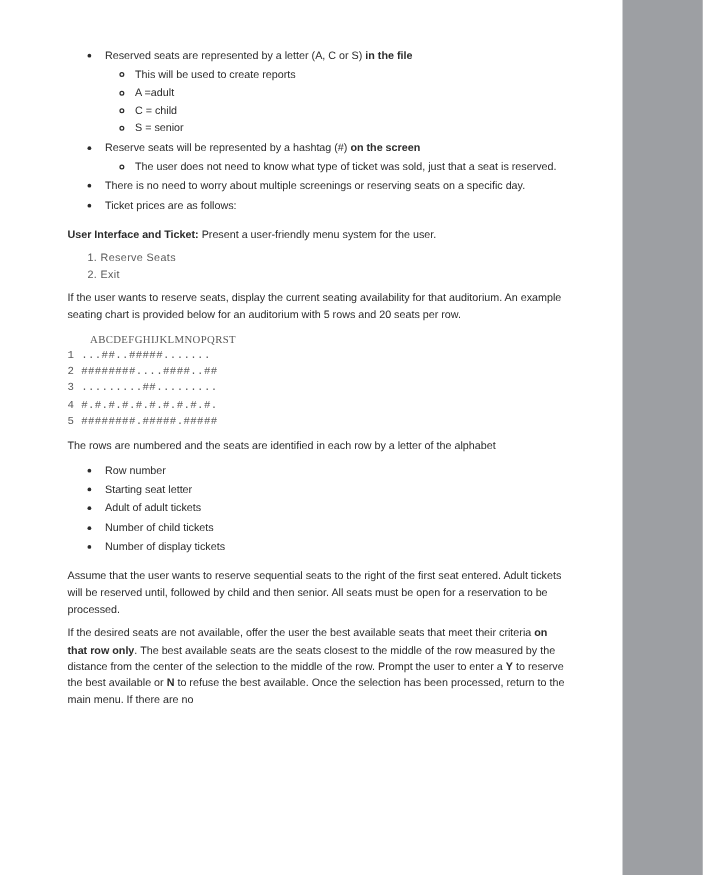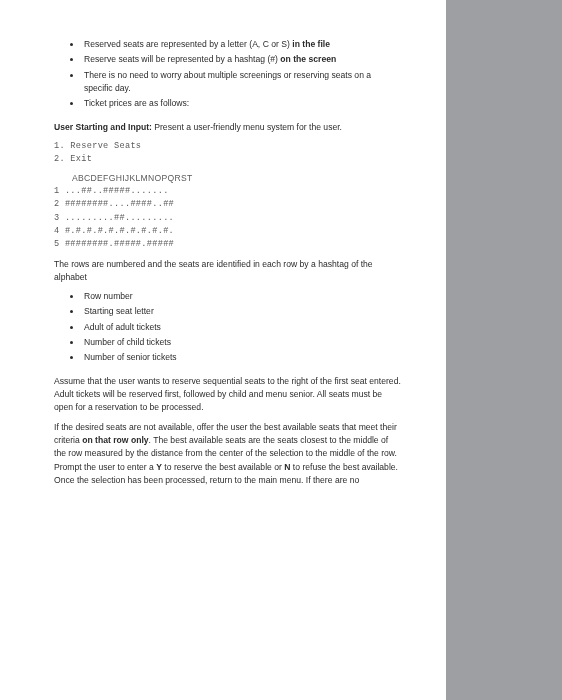--- a/index.html
+++ b/index.html
@@ -1,43 +1,43 @@
 <!DOCTYPE html>
 <html><head>
 <meta charset="utf-8">
 <style>
   html,body{margin:0;padding:0;background:#9d9fa3;}
   .page{
-    width:446px;height:700px;
+    width:498px;height:700px;
     background:#fff;
     box-sizing:border-box;
     padding:38px 44px 20px 54px;
     font-family:"Segoe UI",Arial,sans-serif;
     font-size:8.6px;
     line-height:1.55;
     color:#2b2b2b;
     overflow:hidden;
   }
   ul.bullets{list-style:disc;padding-left:28px;margin:0 0 10px 0;}
   ul.bullets>li{margin-bottom:2px;padding-left:2px;}
   ul.circles{list-style:circle;padding-left:24px;margin:2px 0 2px 0;}
   ul.circles>li{margin-bottom:1px;padding-left:0;}
   b{font-weight:700;}
   .para{margin:6px 0;}
   pre.mono{
-    font-family:Liberation Mono, monospace;
+    font-family:Liberation Sans, sans-serif;
     font-size:8.6px;
     line-height:1.5;
-    margin:2px 0 6px 0;
+    margin:2px 0 6px 16px;
     white-space:pre;
     color:#5a5a5a;
     letter-spacing:0.3px;
   }
   .chart-head{
-    font-family:Liberation Sans, sans-serif;
+    font-family:Liberation Serif, serif;
     font-size:8.6px;
     letter-spacing:0.3px;
     color:#5a5a5a;
     white-space:pre;
     margin-left:18px;
   }
   .chart-row{
     font-family:"Courier New",monospace;
     font-size:8.6px;
     letter-spacing:0.3px;
@@ -46,56 +46,66 @@
   }
 </style>
 </head>
 <body>
 
 <div class="page">
 
   <ul class="bullets">
     <li>
       <span>Reserved seats are represented by a letter (A, C or S) </span><b>in the file</b>
+      <ul class="circles">
+        <li>This will be used to create reports</li>
+        <li>A =adult</li>
+        <li>C = child</li>
+        <li>S = senior</li>
+      </ul>
     </li>
     <li>
       <span>Reserve seats will be represented by a hashtag (#) </span><b>on the screen</b>
+      <ul class="circles">
+        <li>The user does not need to know what type of ticket was sold, just that a seat is reserved.</li>
+      </ul>
     </li>
     <li>There is no need to worry about multiple screenings or reserving seats on a specific day.</li>
     <li>
       <span>Ticket prices are as follows:</span>
     </li>
   </ul>
 
   <div class="para">
-    <b>User Starting and Input:</b><span> Present a user-friendly menu system for the user.</span>
+    <b>User Interface and Ticket:</b><span> Present a user-friendly menu system for the user.</span>
   </div>
 
   <pre class="mono">1. Reserve Seats
 2. Exit</pre>
 
+  <div class="para">If the user wants to reserve seats, display the current seating availability for that auditorium.  An example seating chart is provided below for an auditorium with 5 rows and 20 seats per row.</div>
 
   <div style="margin:2px 0 6px 0;">
     <div class="chart-head">ABCDEFGHIJKLMNOPQRST</div>
     <div class="chart-row">1 ...##..#####.......</div>
     <div class="chart-row">2 ########....####..##</div>
     <div class="chart-row">3 .........##.........</div>
     <div class="chart-row">4 #.#.#.#.#.#.#.#.#.#.</div>
     <div class="chart-row">5 ########.#####.#####</div>
   </div>
 
-  <div class="para">The rows are numbered and the seats are identified in each row by a hashtag of the alphabet</div>
+  <div class="para">The rows are numbered and the seats are identified in each row by a letter of the alphabet</div>
 
   <ul class="bullets" style="">
     <li>Row number</li>
     <li>Starting seat letter</li>
     <li>Adult of adult tickets</li>
     <li>Number of child tickets</li>
-    <li>Number of senior tickets</li>
+    <li>Number of display tickets</li>
   </ul>
 
-  <div class="para">Assume that the user wants to reserve sequential seats to the right of the first seat entered.  Adult tickets will be reserved first, followed by child and menu senior.  All seats must be open for a reservation to be processed.</div>
+  <div class="para">Assume that the user wants to reserve sequential seats to the right of the first seat entered.  Adult tickets will be reserved until, followed by child and then senior.  All seats must be open for a reservation to be processed.</div>
 
   <div class="para">
     <span>If the desired seats are not available, offer the user the best available seats that meet their criteria </span><b>on that row only</b><span>.  The best available seats are the seats closest to the middle of the row measured by the distance from the center of the selection to the middle of the row.  Prompt the user to enter a </span><b>Y</b><span> to reserve the best available or </span><b>N</b><span> to refuse the best available.  Once the selection has been processed, return to the main menu.  If there are no</span>
   </div>
 
 </div>
 
 </body></html>

